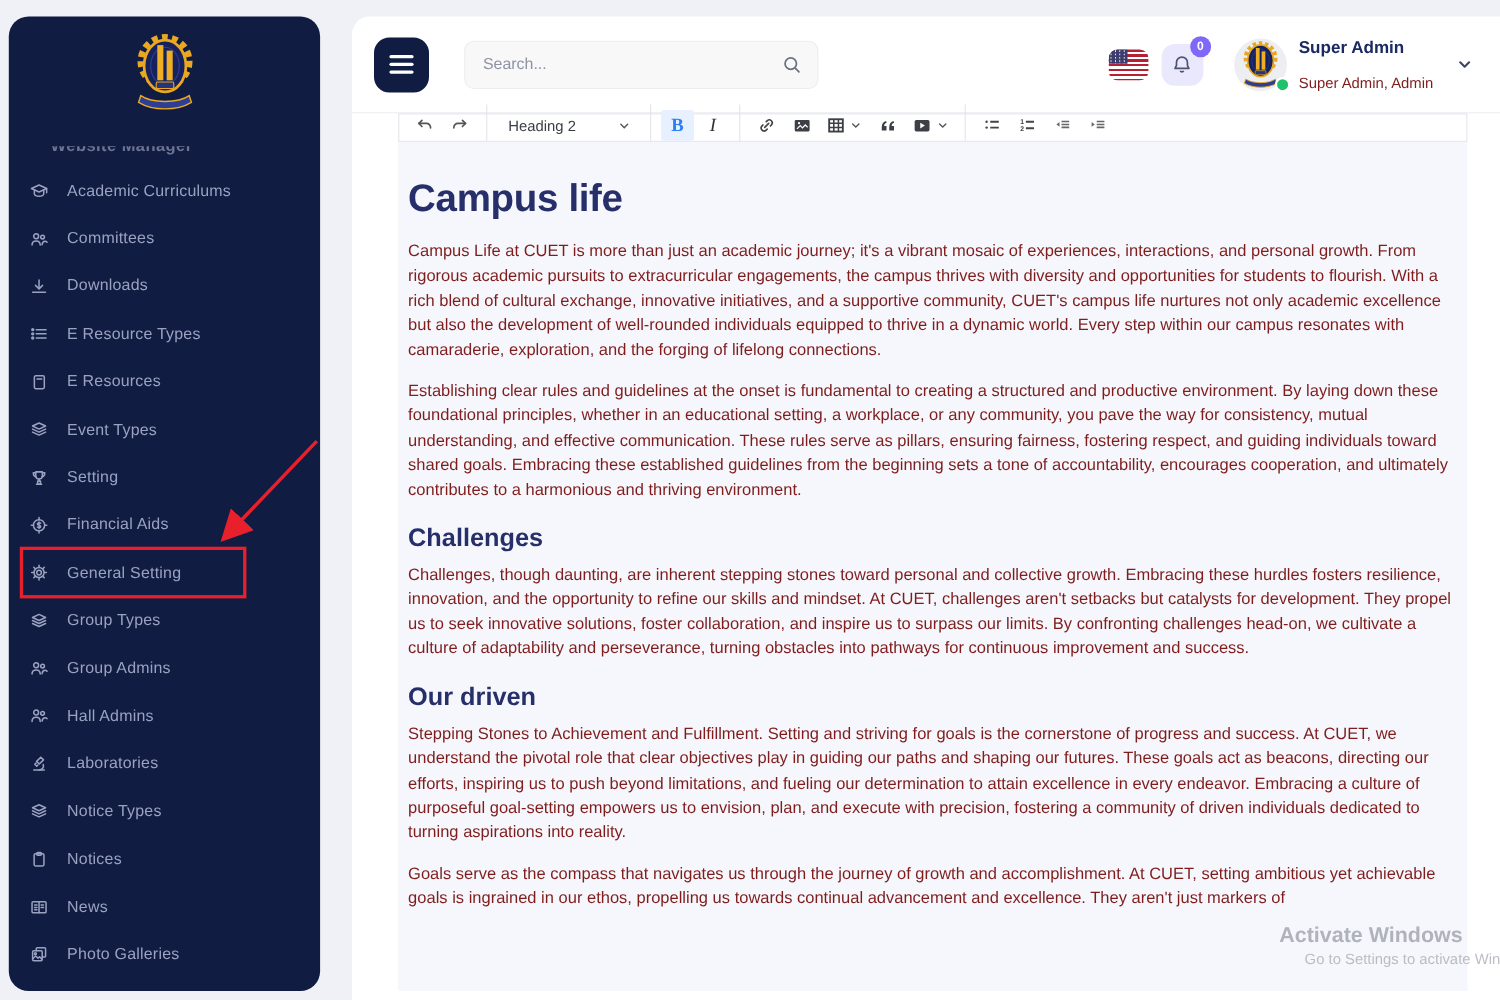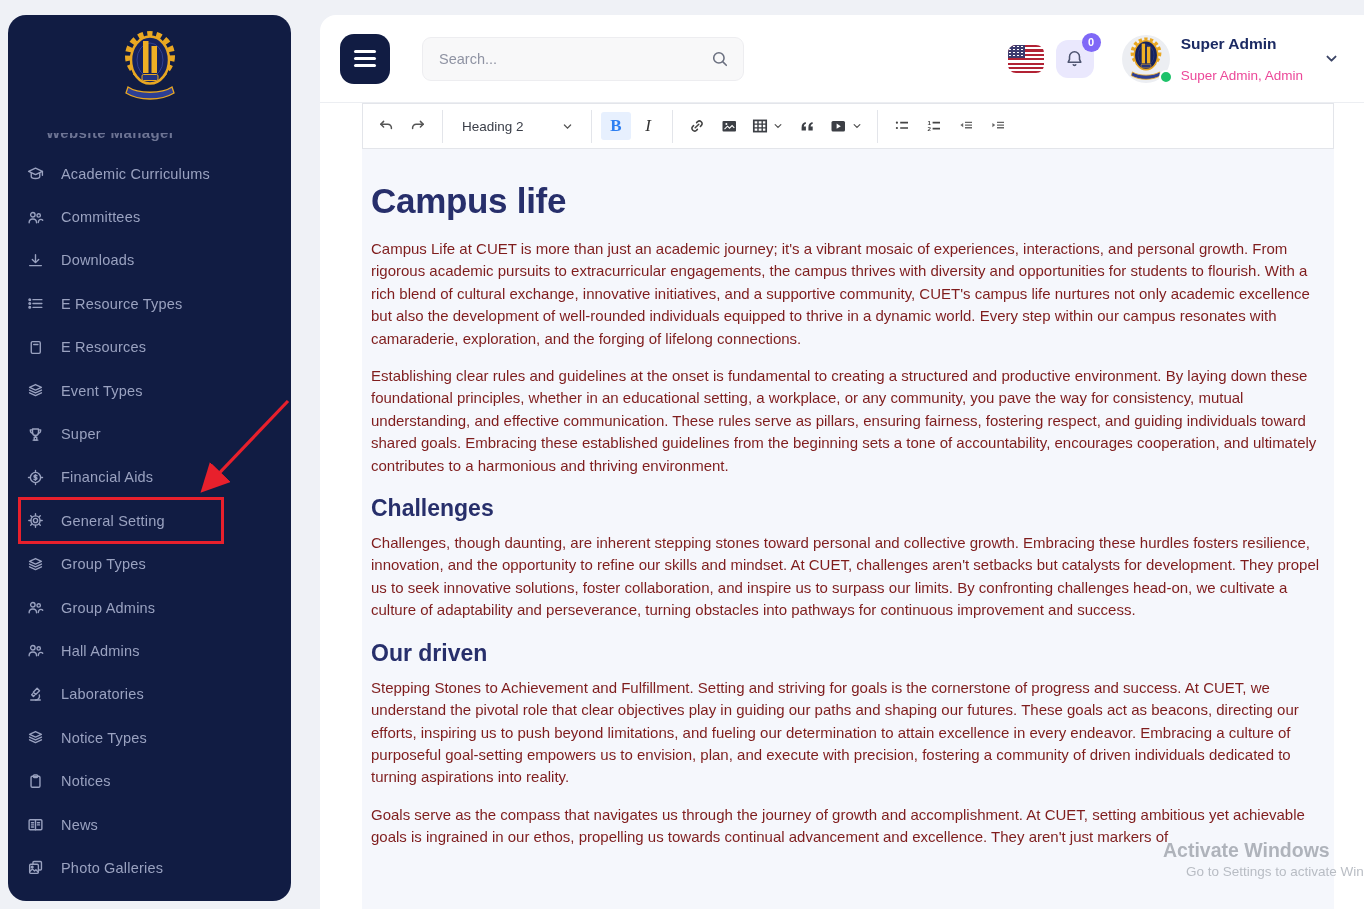--- a/index.html
+++ b/index.html
@@ -83,27 +83,27 @@
     background:#eceef2; overflow:visible; cursor:pointer; flex:none;
   }
   .avatar .av-clip { width:48px; height:48px; border-radius:50%; overflow:hidden;
     display:flex; align-items:center; justify-content:center; }
   .status-dot {
     position:absolute; bottom:-1px; right:-3px; width:14px; height:14px; border-radius:50%;
     background:#1ec26a; border:2.5px solid #fff;
   }
   .user-block { margin-left:11px; cursor:pointer; }
   .user-name { font-size:15.5px; font-weight:700; color:#1b2a63; }
-  .user-role { font-size:13.5px; color:#ec4899; margin-top:15px; }
+  .user-role { font-size:13.5px; color:#7f1d1d; margin-top:15px; }
   .chev-down { margin-left:20px; cursor:pointer; }
   
   .editor { margin:0 30px 0 42px; }
   .toolbar {
-    height:46px; background:#fff; border:1px solid #e3e5ea;
-    display:flex; align-items:center; padding:0 8px; gap:2px;
+    height:26px; background:#fff; border:1px solid #e3e5ea;
+    display:flex; align-items:flex-end; padding:0 8px; gap:2px;
   }
   .tbtn {
     min-width:30px; height:28px; display:flex; align-items:center; justify-content:center;
     border-radius:3px; cursor:pointer; gap:4px;
   }
   .tsep { width:1px; height:33px; background:#e3e5ea; margin:0 7px; flex:none; }
   .heading-dd {
     width:130px; height:28px; display:flex; align-items:center; justify-content:space-between;
     padding:0 8px 0 10px; font-size:13.5px; color:#3a3e48; cursor:pointer;
   }
@@ -275,21 +275,21 @@
     <div class="nav-item">
         <svg class="nav-ic">
           <use href="#i-layers"></use>
         </svg>
         <span>Event Types</span>
       </div>
     <div class="nav-item">
         <svg class="nav-ic">
           <use href="#i-trophy"></use>
         </svg>
-        <span>Super</span>
+        <span>Setting</span>
       </div>
     <div class="nav-item">
         <svg class="nav-ic">
           <use href="#i-fin"></use>
         </svg>
         <span>Financial Aids</span>
       </div>
     <div class="nav-item">
         <svg class="nav-ic">
           <use href="#i-gear"></use>

